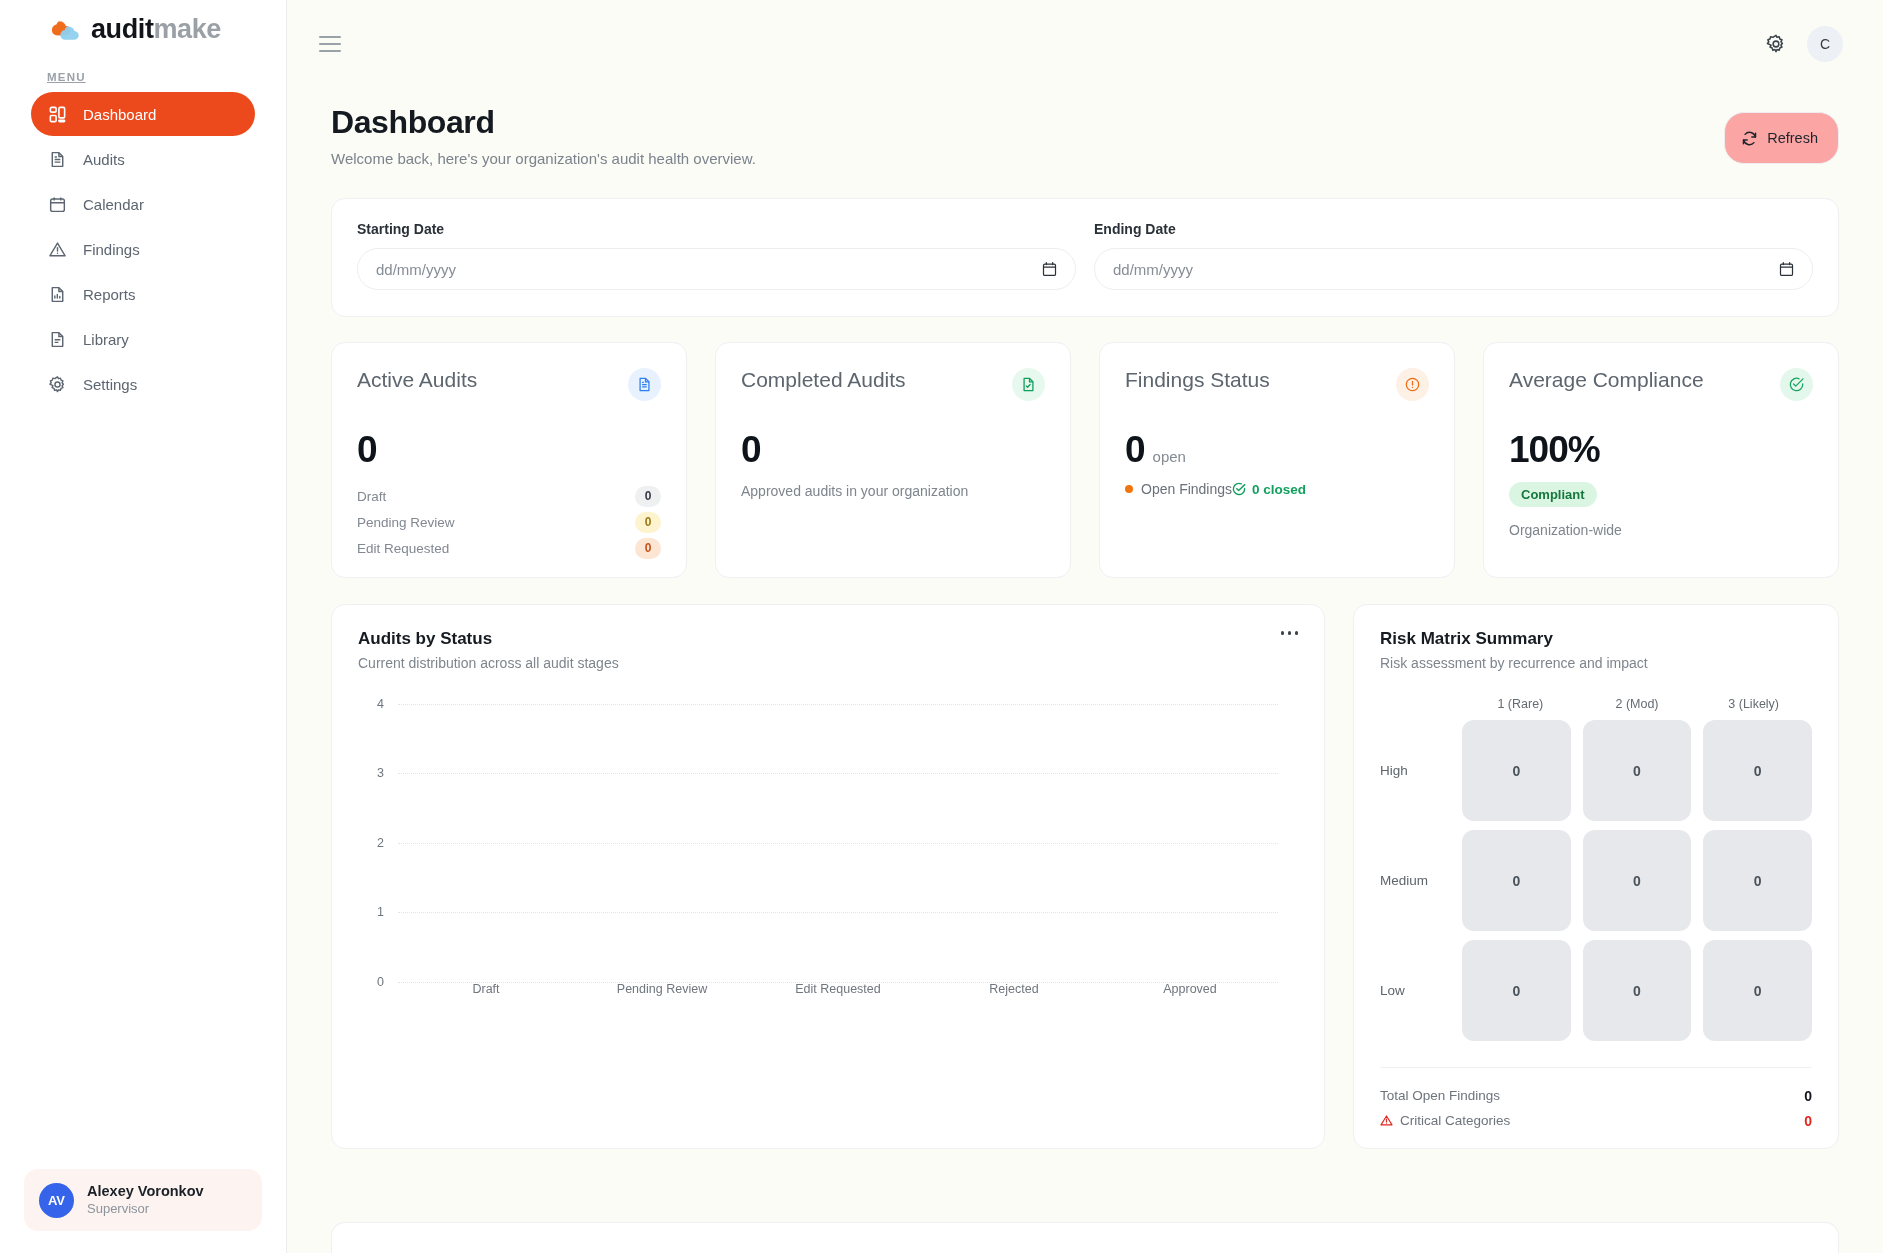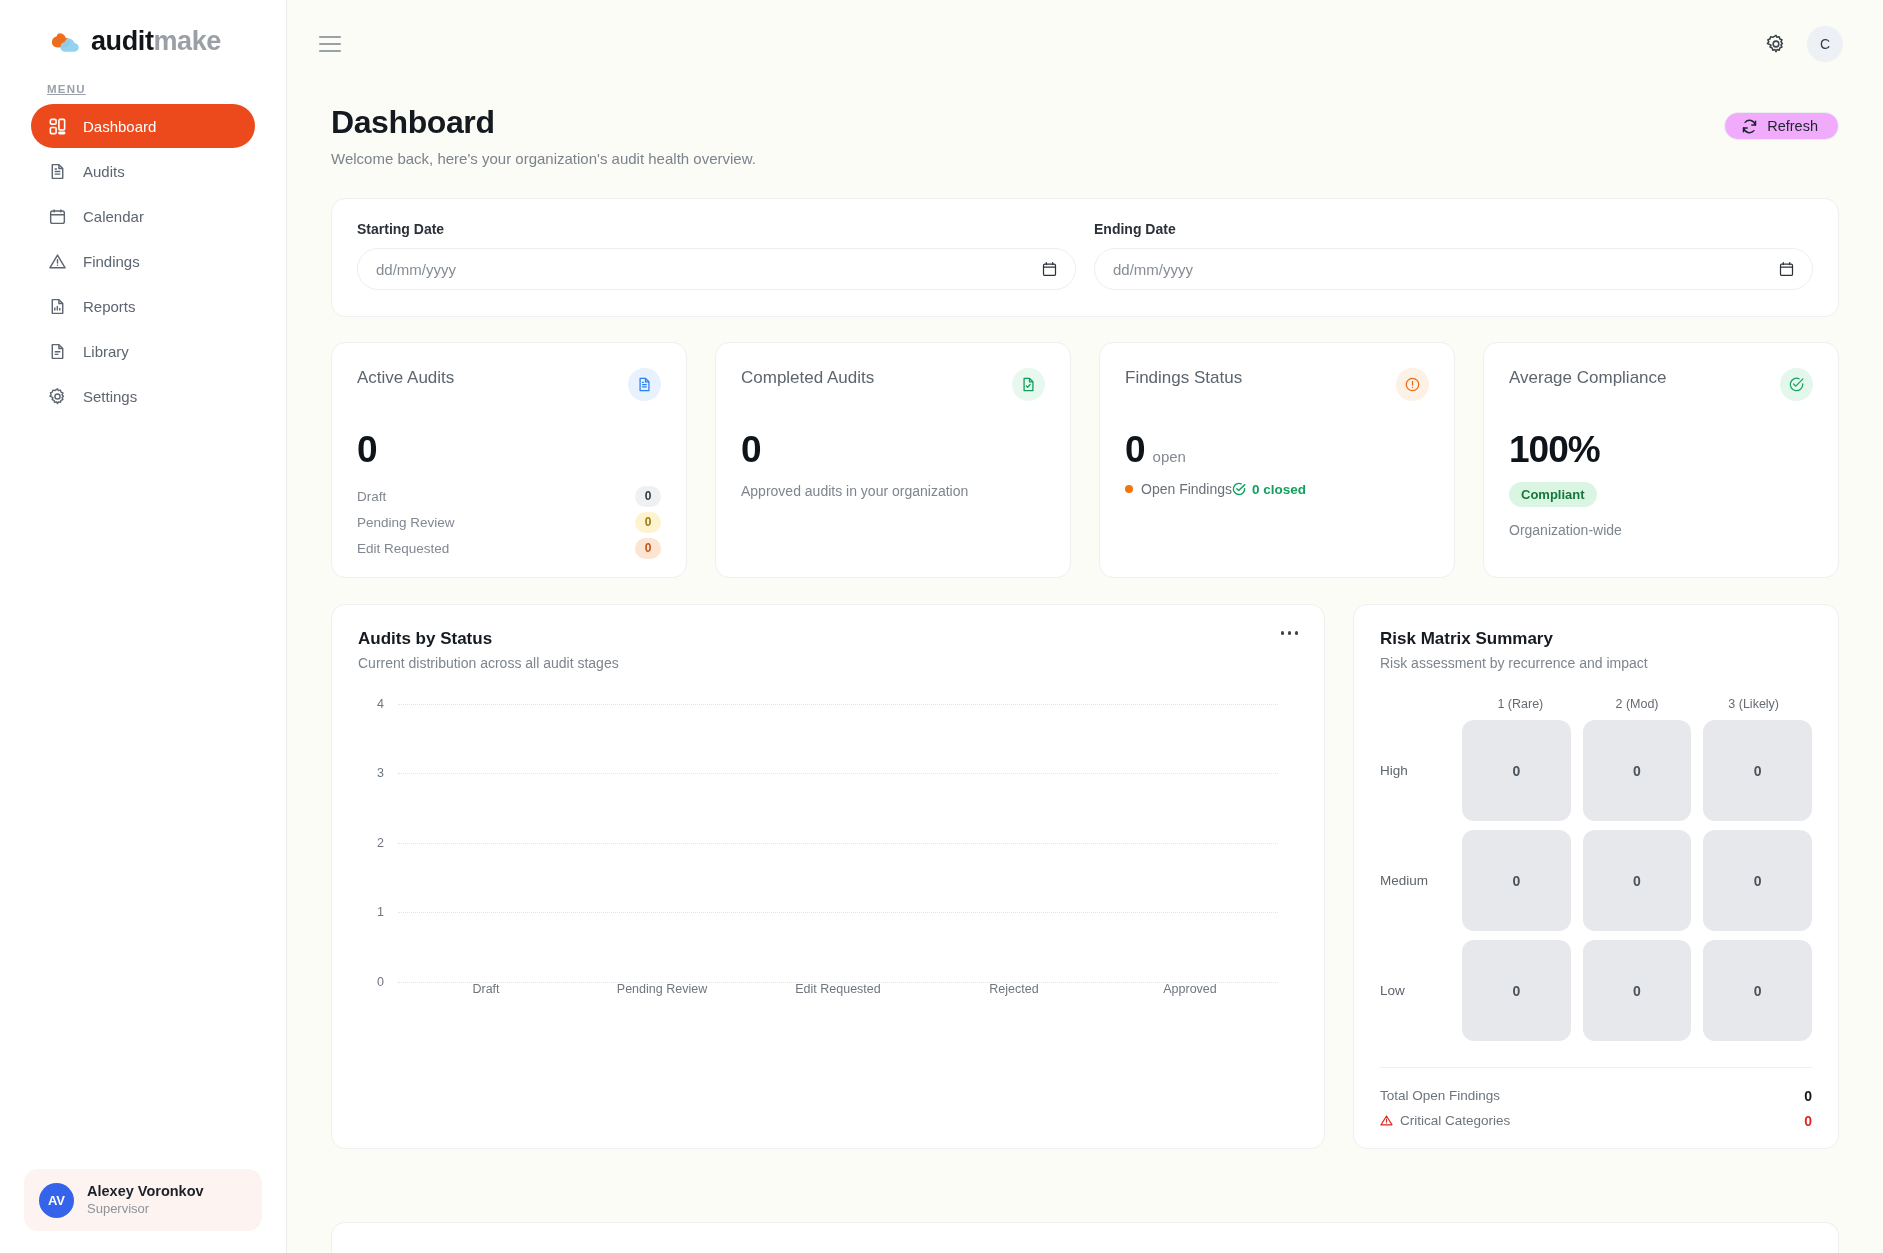--- a/index.html
+++ b/index.html
@@ -13,21 +13,21 @@
 
   
   .sidebar {
     width: 287px; height: 1253px;
     background: #ffffff;
     border-right: 1px solid #ececed;
     display: flex; flex-direction: column;
     flex: 0 0 287px;
     position: relative;
   }
-  .logo-wrap { padding: 28px 0 0 52px; display: flex; align-items: center; gap: 9px; }
+  .logo-wrap { padding: 16px 0 0 52px; display: flex; align-items: center; gap: 9px; }
   .logo-mark { width: 30px; height: 24px; position: relative; flex: 0 0 30px; }
   .logo-text { font-size: 27px; letter-spacing: -0.4px; font-weight: 600; line-height: 1; white-space: nowrap; }
   .logo-text .a { color: #111418; }
   .logo-text .b { color: #9aa0a6; }
 
   .menu-label {
     font-size: 11.5px; color: #9ba1a8; letter-spacing: 1.2px;
     font-weight: 600; padding: 28px 0 9px 47px; text-decoration: underline;
   }
   .nav { display: flex; flex-direction: column; gap: 1px; padding: 0 31px; }
@@ -77,22 +77,22 @@
     width: 36px; height: 36px; border-radius: 50%;
     background: #edf0f4; color: #343c45; font-size: 14px;
     display: flex; align-items: center; justify-content: center; cursor: pointer;
   }
 
   .page-head { padding: 16px 44px 0 44px; display: flex; align-items: flex-start; }
   .page-title { font-size: 32px; font-weight: 700; color: #141a20; letter-spacing: -0.4px; }
   .page-sub { font-size: 15px; color: #7b838c; margin-top: 9px; }
   .refresh-btn {
     margin-left: auto; margin-top: 8px;
-    height: 28px; padding: 0 20px 0 16px; border-radius: 20px;
-    background: #f0abfc; border: 1px solid #ebedef;
+    height: 52px; padding: 0 20px 0 16px; border-radius: 20px;
+    background: #fca5a5; border: 1px solid #ebedef;
     display: flex; align-items: center; gap: 9px;
     font-size: 14.5px; color: #1e252c; cursor: pointer;
   }
 
   .card { background: #fff; border: 1px solid #eef0f1; border-radius: 14px; }
 
   .daterow {
     margin: 31px 44px 0 44px; padding: 22px 25px 26px 25px;
     display: flex; gap: 18px;
   }
@@ -102,21 +102,21 @@
     height: 42px; border: 1px solid #eceef0; border-radius: 21px;
     display: flex; align-items: center; padding: 0 18px;
     font-size: 15px; color: #868d95; background: #fff;
     justify-content: space-between; cursor: text;
   }
   .cal-ico { width: 15px; height: 16px; }
 
   .stats { margin: 25px 44px 0 44px; display: flex; gap: 28px; }
   .stat { flex: 1; height: 236px; padding: 25px 25px 0 25px; position: relative; }
   .stat-head { display: flex; align-items: flex-start; justify-content: space-between; }
-  .stat-title { font-size: 17px; color: #5d656e; }
+  .stat-title { font-size: 21px; color: #5d656e; }
   .stat-ico { width: 33px; height: 33px; border-radius: 50%; display: flex; align-items: center; justify-content: center; flex: 0 0 33px; }
   .ico-blue { background: #e8f1fe; }
   .ico-green { background: #e7f8ef; }
   .ico-orange { background: #fdf0e4; }
   .ico-mint { background: #e4f7ec; }
   .stat-value { font-size: 37px; font-weight: 700; color: #0e141a; margin-top: 30px; letter-spacing: -1px; line-height: 1; }
   .stat-value .unit { font-size: 15px; font-weight: 400; color: #838a92; margin-left: 8px; letter-spacing: 0; }
   .stat-desc { font-size: 14px; color: #7e858d; margin-top: 15px; }
   .breakdown { margin-top: 15px; }
   .brow { display: flex; align-items: center; justify-content: space-between; height: 26px; }

